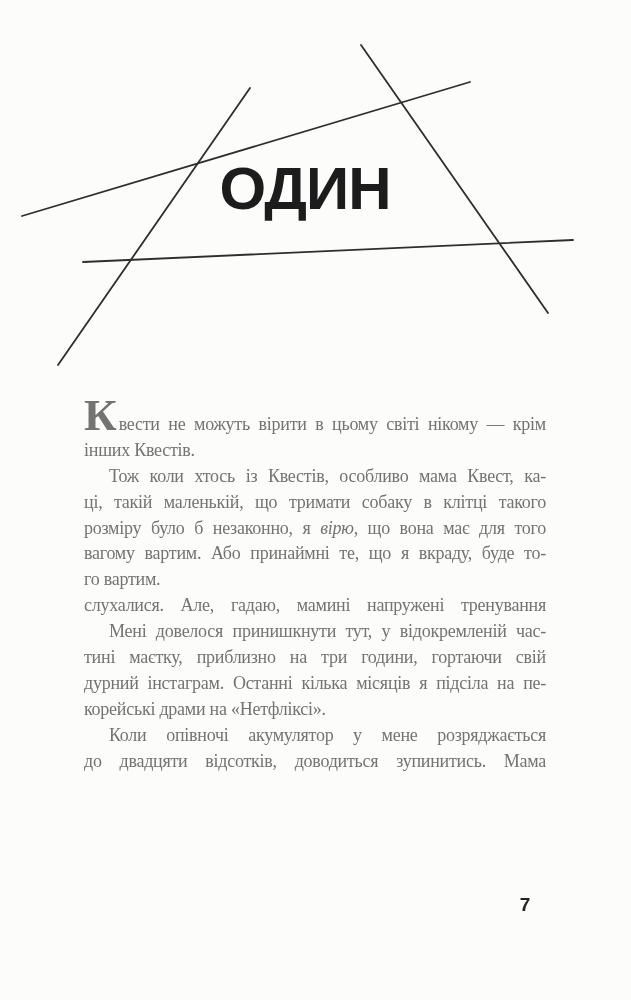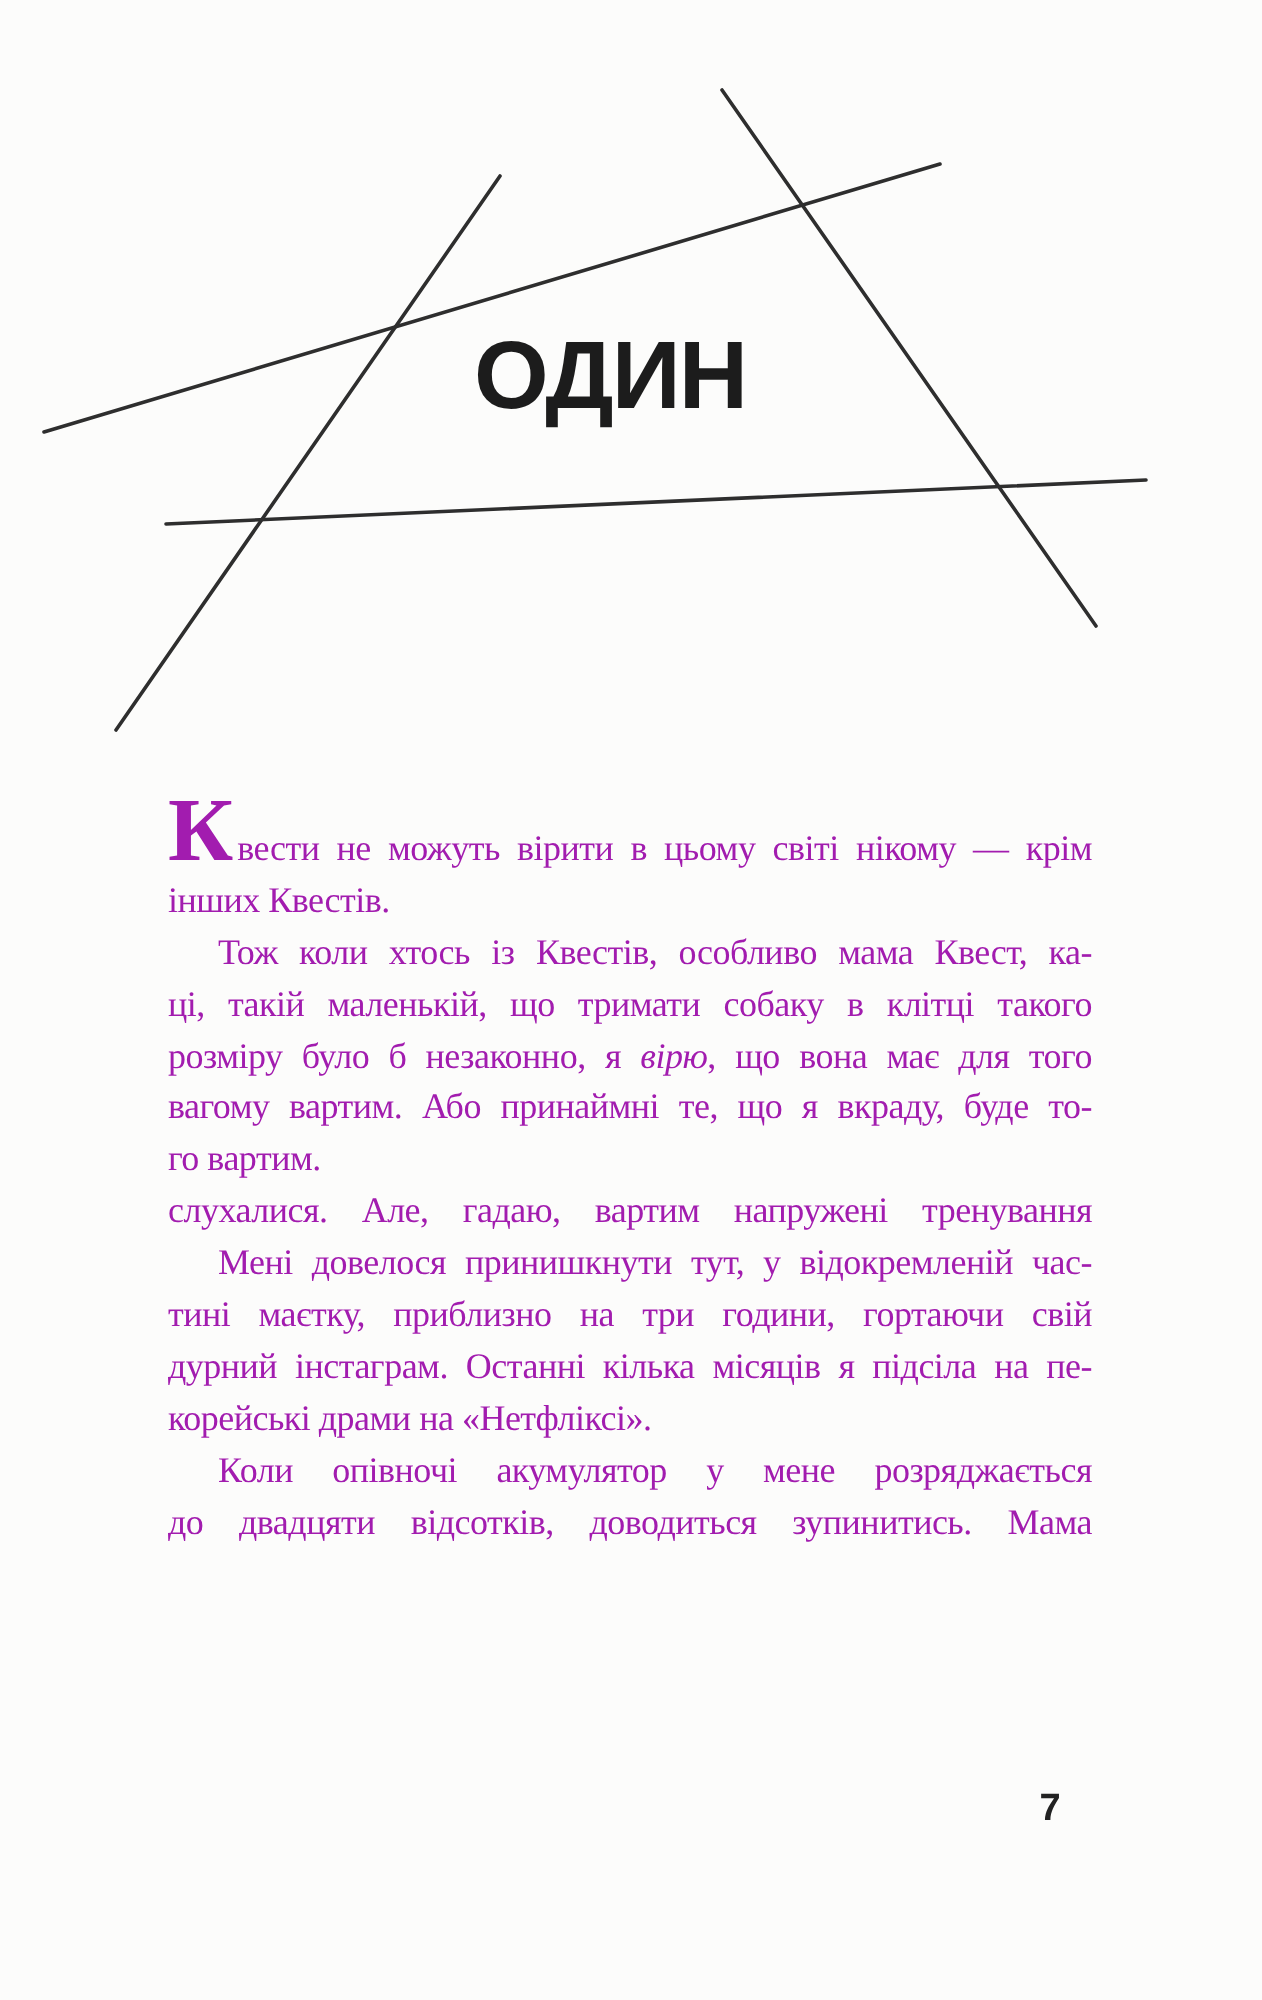--- a/index.html
+++ b/index.html
@@ -20,34 +20,34 @@
   }
   .title {
     position: absolute;
     left: 0;
     top: 165px;
     width: 610px;
     margin: 0;
     text-align: center;
     font-family: "Liberation Sans", sans-serif;
     font-weight: bold;
-    font-size: 48px;
+    font-size: 60px;
     line-height: 48px;
     letter-spacing: -1px;
     color: #1c1c1c;
   }
   .body-text {
     position: absolute;
     left: 84px;
     top: 412px;
     width: 462px;
     font-size: 18px;
     line-height: 25.9px;
     letter-spacing: -0.25px;
-    color: #a21caf;
+    color: #737373;
   }
   .line {
     height: 25.9px;
     overflow: visible;
   }
   .line.just {
     text-align: justify;
     text-align-last: justify;
     text-justify: inter-word;
   }
@@ -90,21 +90,21 @@
   <h1 class="title">ОДИН</h1>
 
   <div class="body-text">
       <div class="line just"><span class="dropcap">К</span>вести не можуть вірити в цьому світі нікому — крім</div>
       <div class="line">інших Квестів.</div>
       <div class="line just indent">Тож коли хтось із Квестів, особливо мама Квест, ка-</div>
       <div class="line just">ці, такій маленькій, що тримати собаку в клітці такого</div>
       <div class="line just">розміру було б незаконно, я <i>вірю</i>, що вона має для того</div>
       <div class="line just">вагому вартим. Або принаймні те, що я вкраду, буде то-</div>
       <div class="line">го вартим.</div>
-      <div class="line just">слухалися. Але, гадаю, вартим напружені тренування</div>
+      <div class="line just">слухалися. Але, гадаю, мамині напружені тренування</div>
       <div class="line just indent">Мені довелося принишкнути тут, у відокремленій час-</div>
       <div class="line just">тині маєтку, приблизно на три години, гортаючи свій</div>
       <div class="line just">дурний інстаграм. Останні кілька місяців я підсіла на пе-</div>
       <div class="line">корейські драми на «Нетфліксі».</div>
       <div class="line just indent">Коли опівночі акумулятор у мене розряджається</div>
       <div class="line just">до двадцяти відсотків, доводиться зупинитись. Мама</div>
     </div>
 
   <div class="page-number">7</div>
 

